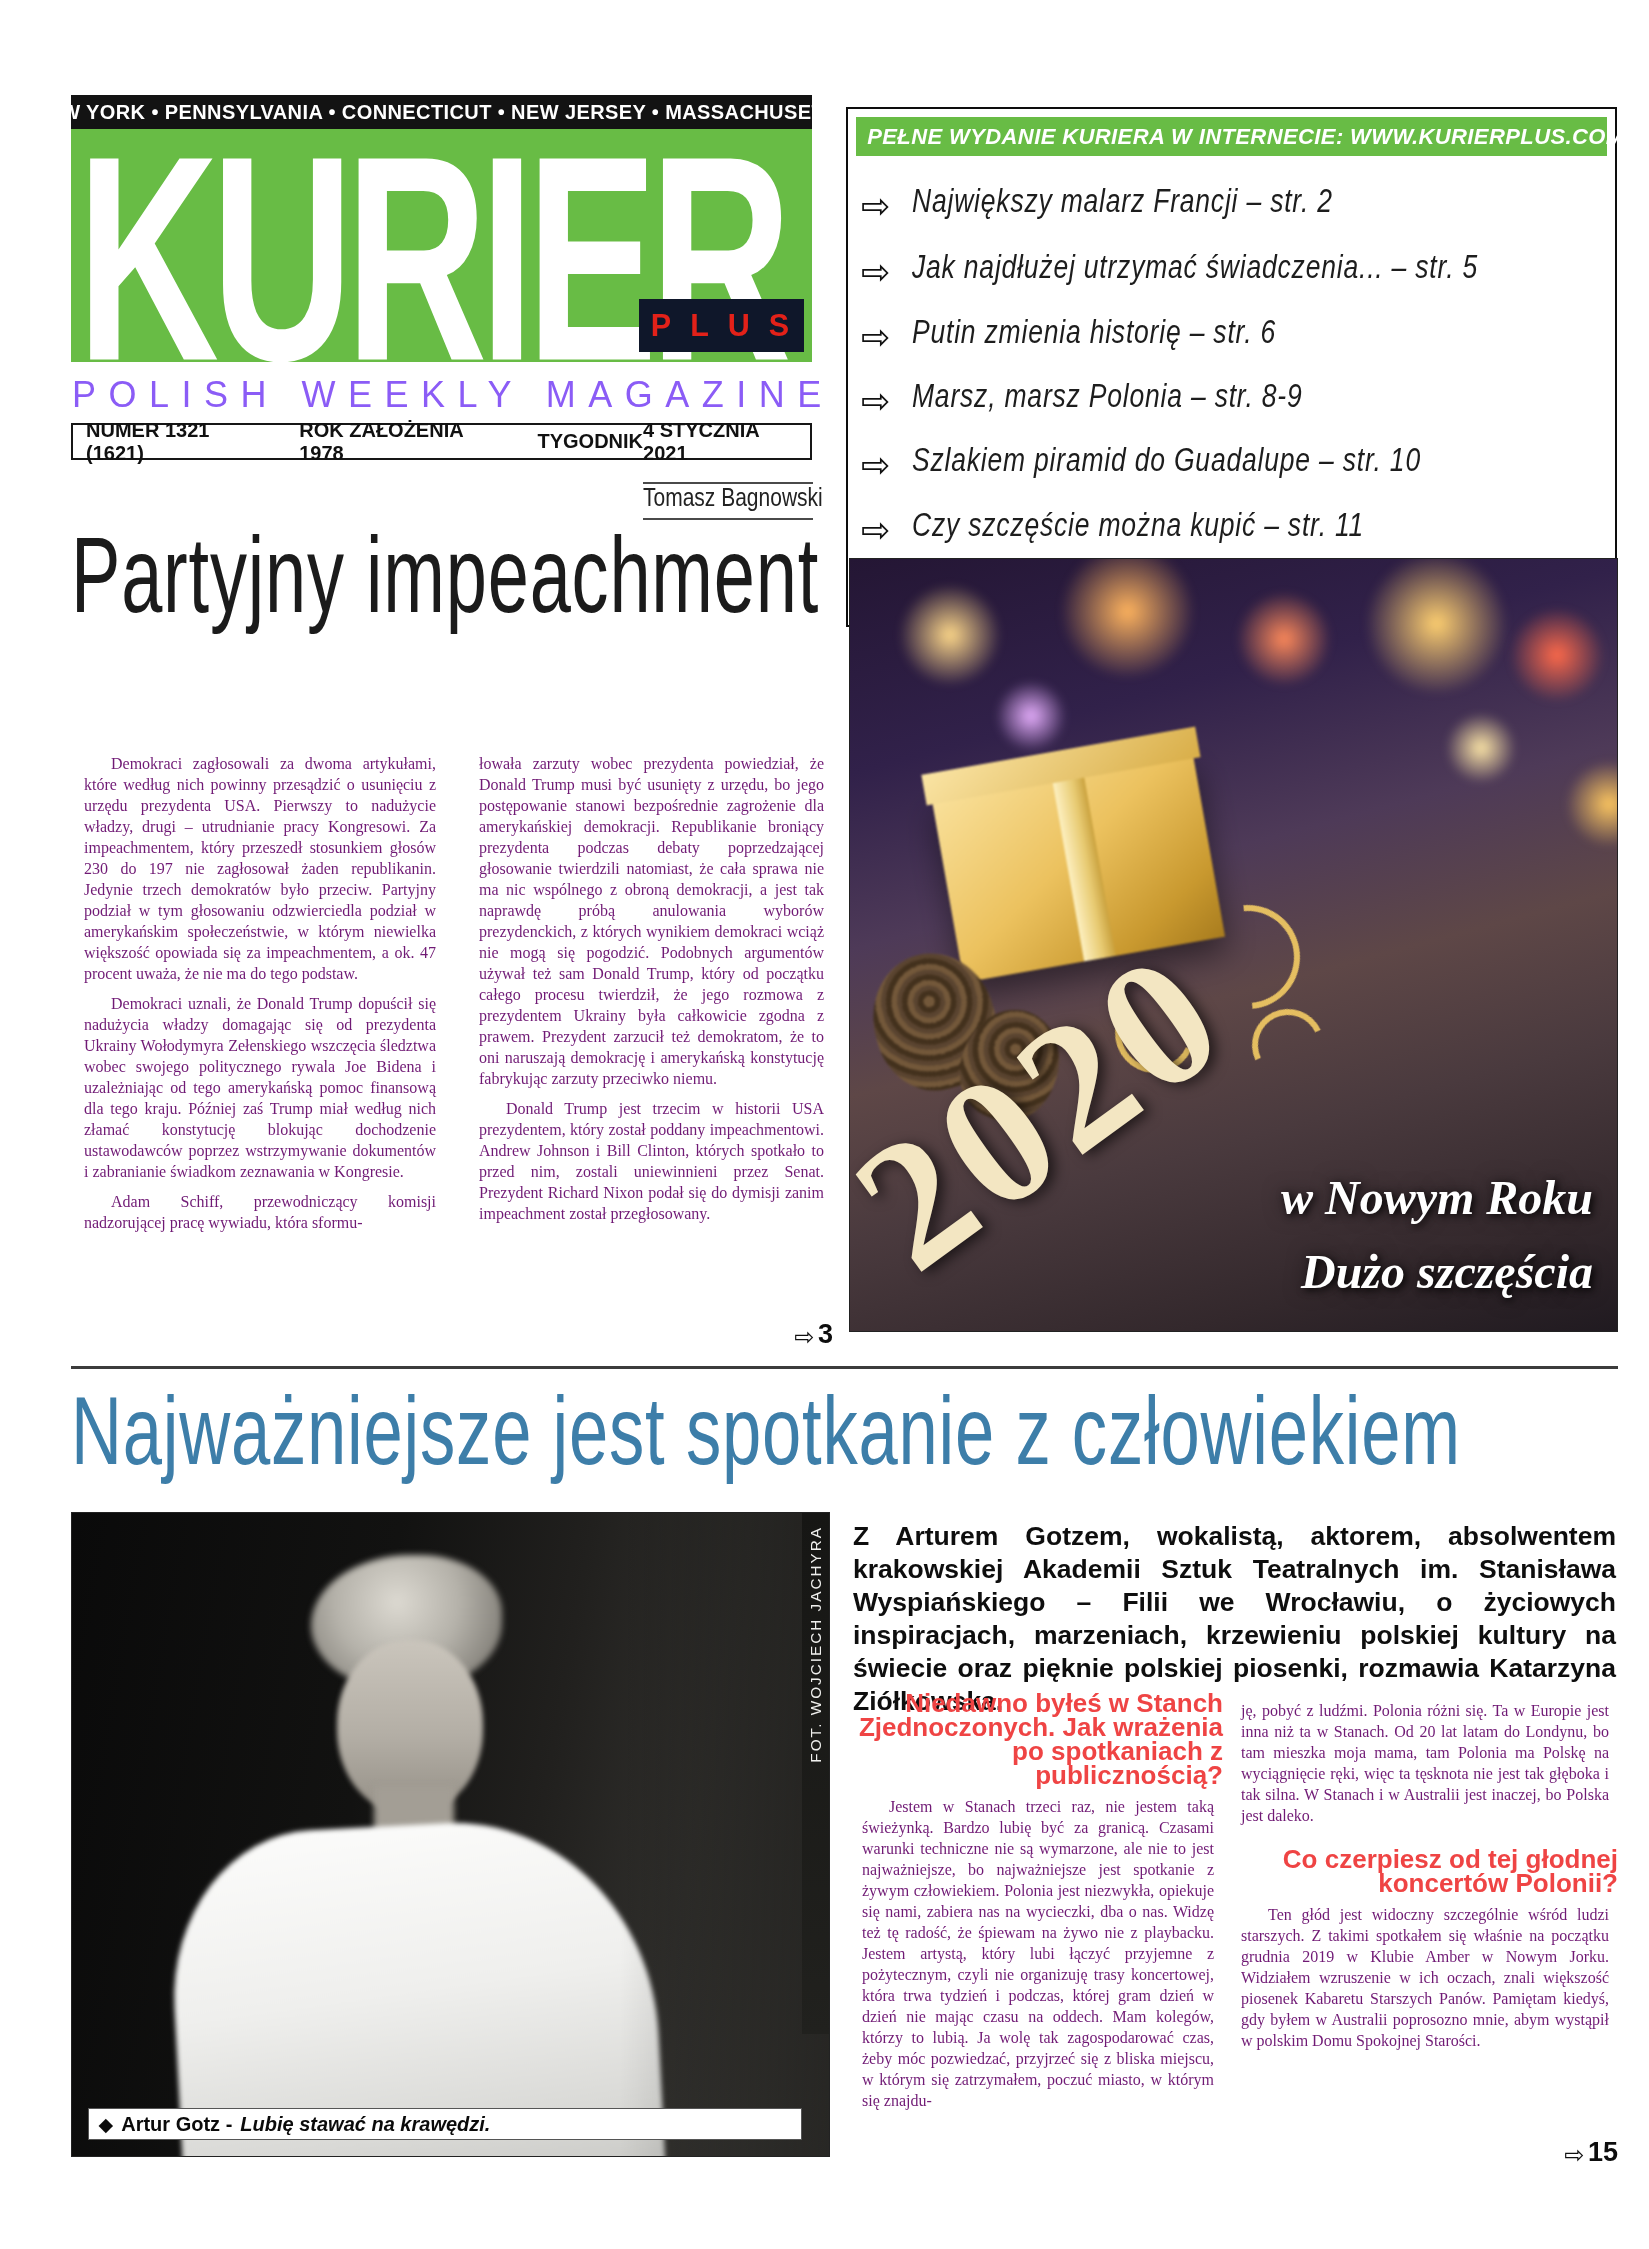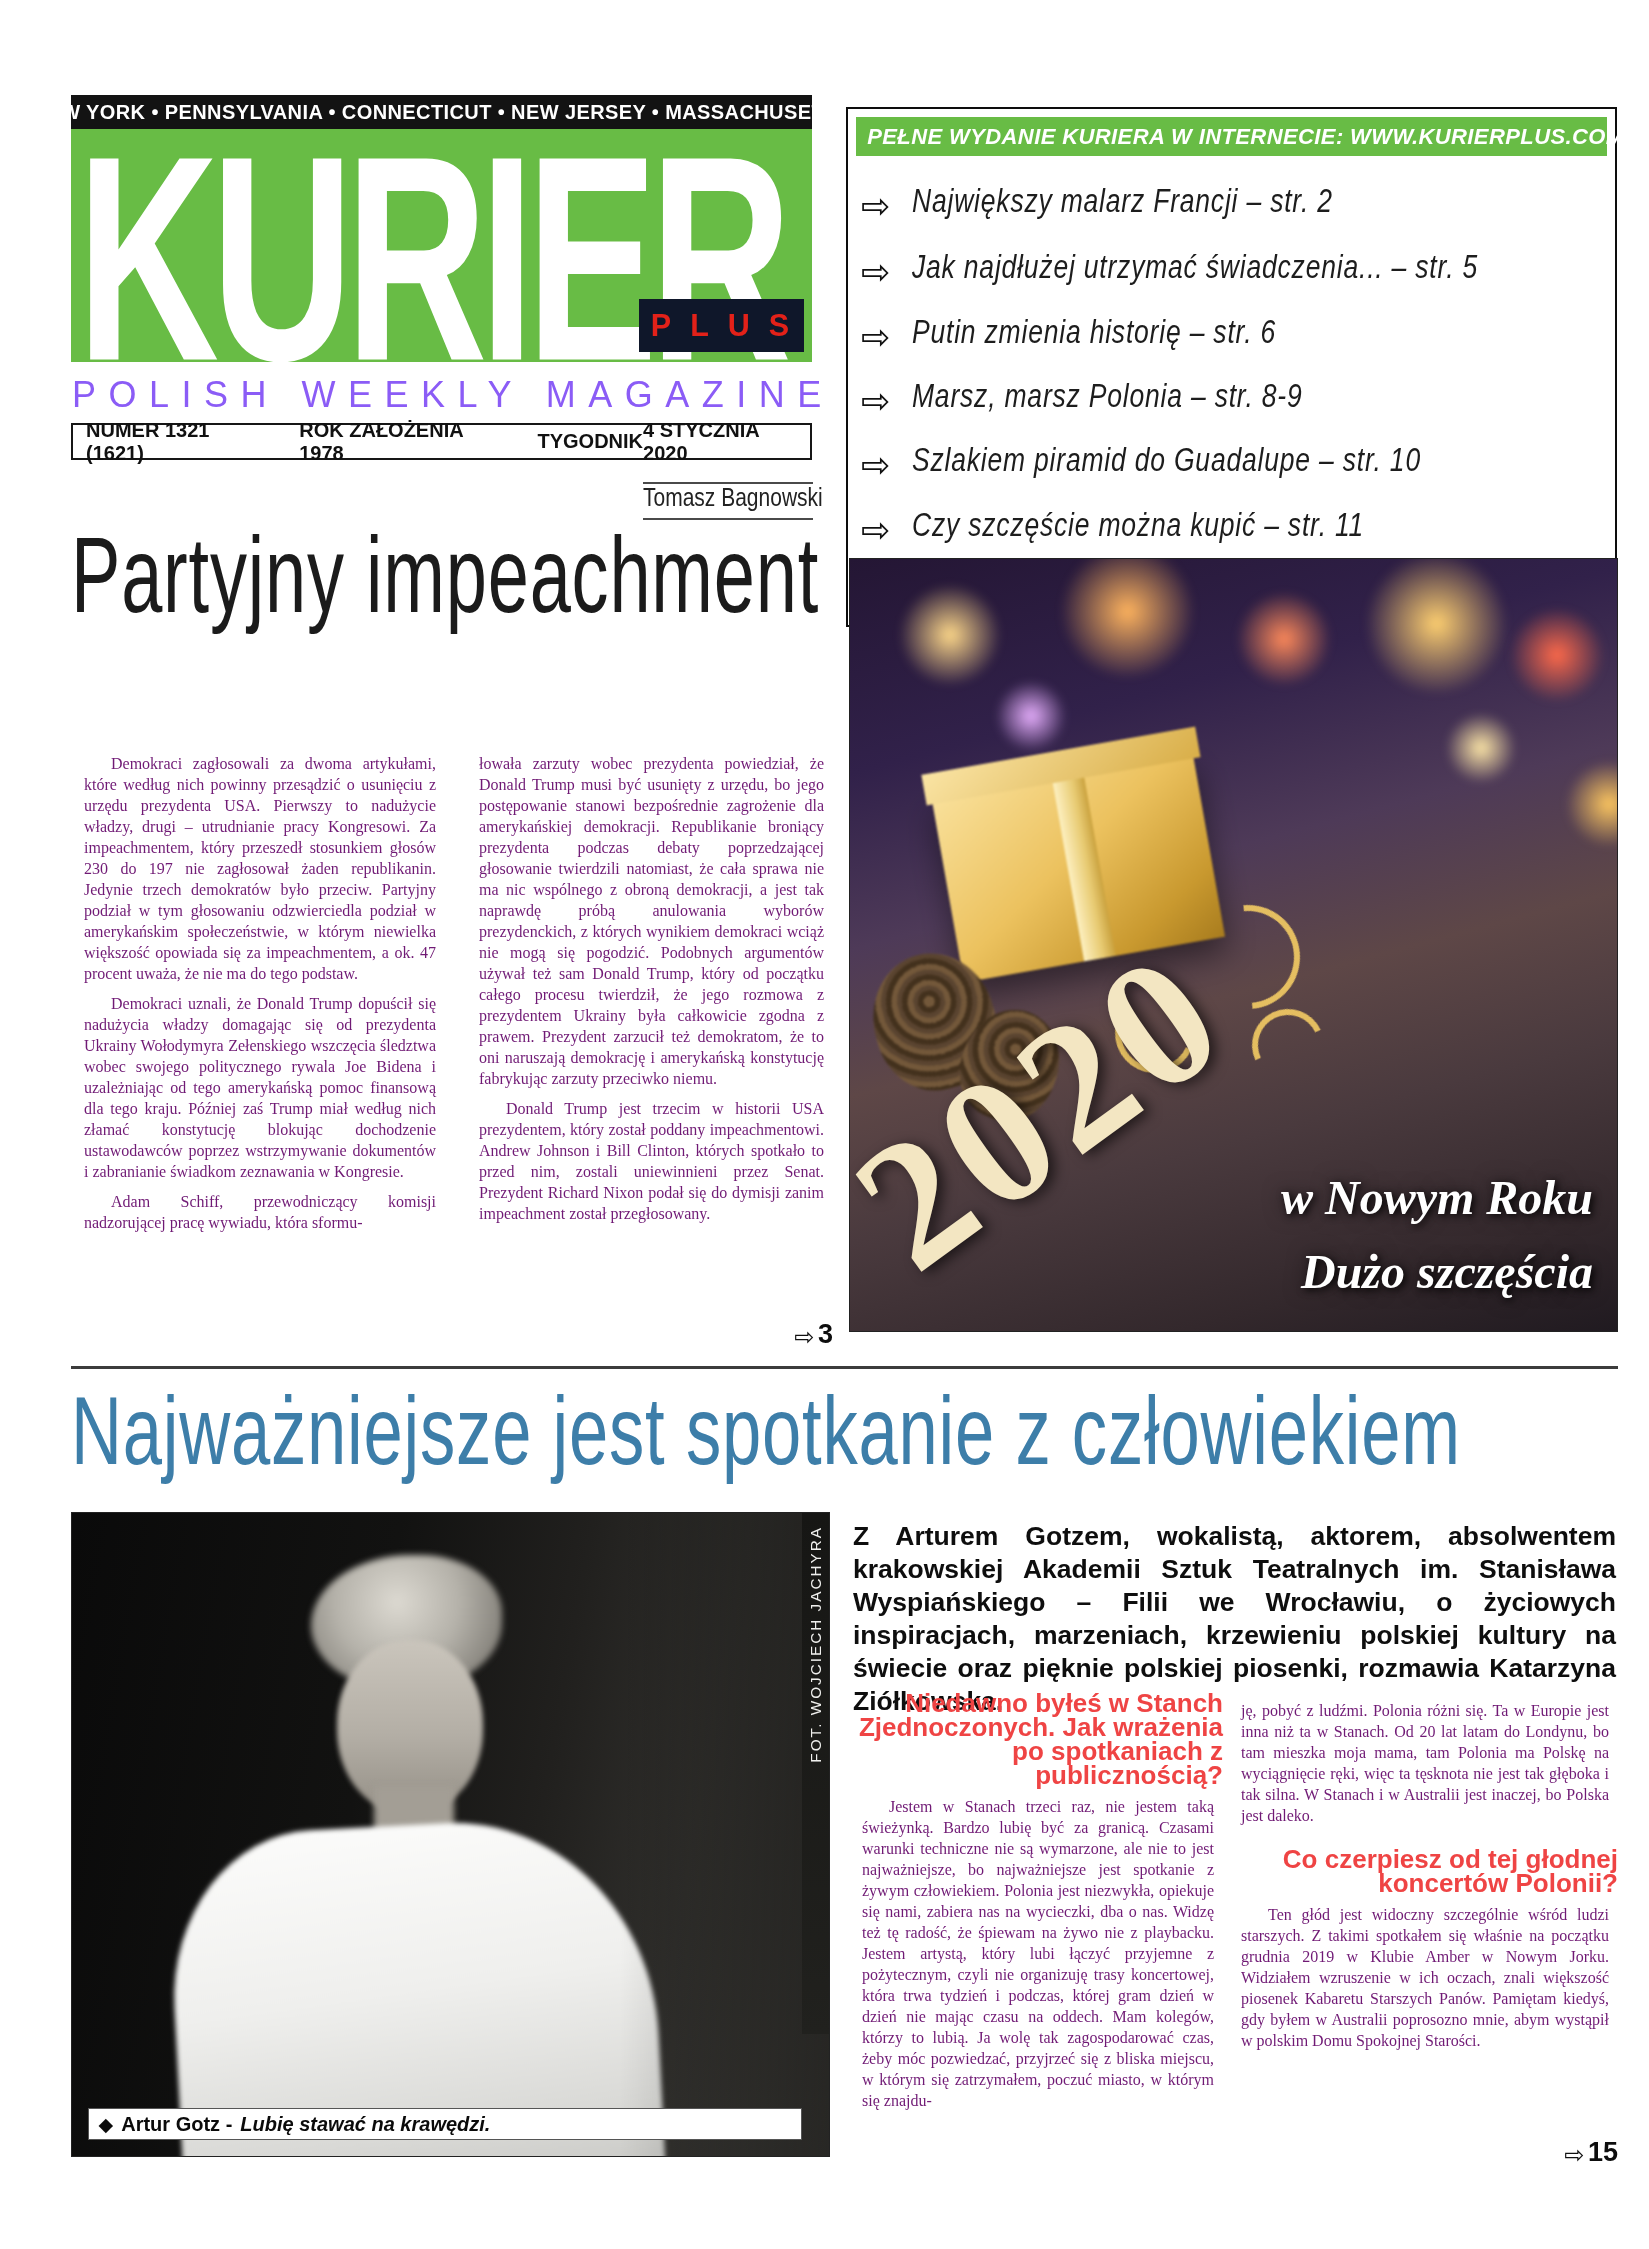--- a/index.html
+++ b/index.html
@@ -124,21 +124,21 @@
     <div class="logo-text" data-name="magazine-logo">KURIER</div>
     <div class="plus-box" data-name="logo-plus-badge">
       <span data-name="logo-plus-label">PLUS</span>
     </div>
   </div>
   <div class="tagline" data-name="magazine-tagline">POLISH WEEKLY MAGAZINE</div>
   <div class="issue-bar" data-name="issue-bar">
     <span class="s1" data-name="issue-number">NUMER 1321 (1621)</span>
     <span class="s2" data-name="founded-year">ROK ZAŁOŻENIA 1978</span>
     <span class="s3" data-name="frequency-label">TYGODNIK</span>
-    <span class="s4" data-name="issue-date">4 STYCZNIA 2020</span>
+    <span class="s4" data-name="issue-date">4 STYCZNIA 2021</span>
   </div>
 
   <div class="promo-box" data-name="contents-box">
     <div class="promo-banner" data-name="web-edition-banner">PEŁNE WYDANIE KURIERA W INTERNECIE: WWW.KURIERPLUS.COM</div>
     <div class="promo-item pi1" data-name="contents-item">
       <span class="arr" data-name="arrow-right-icon">⇨</span>
       <span class="txt" data-name="contents-item-label">Największy malarz Francji – str. 2</span>
     </div>
     <div class="promo-item pi2" data-name="contents-item">
       <span class="arr" data-name="arrow-right-icon">⇨</span>

